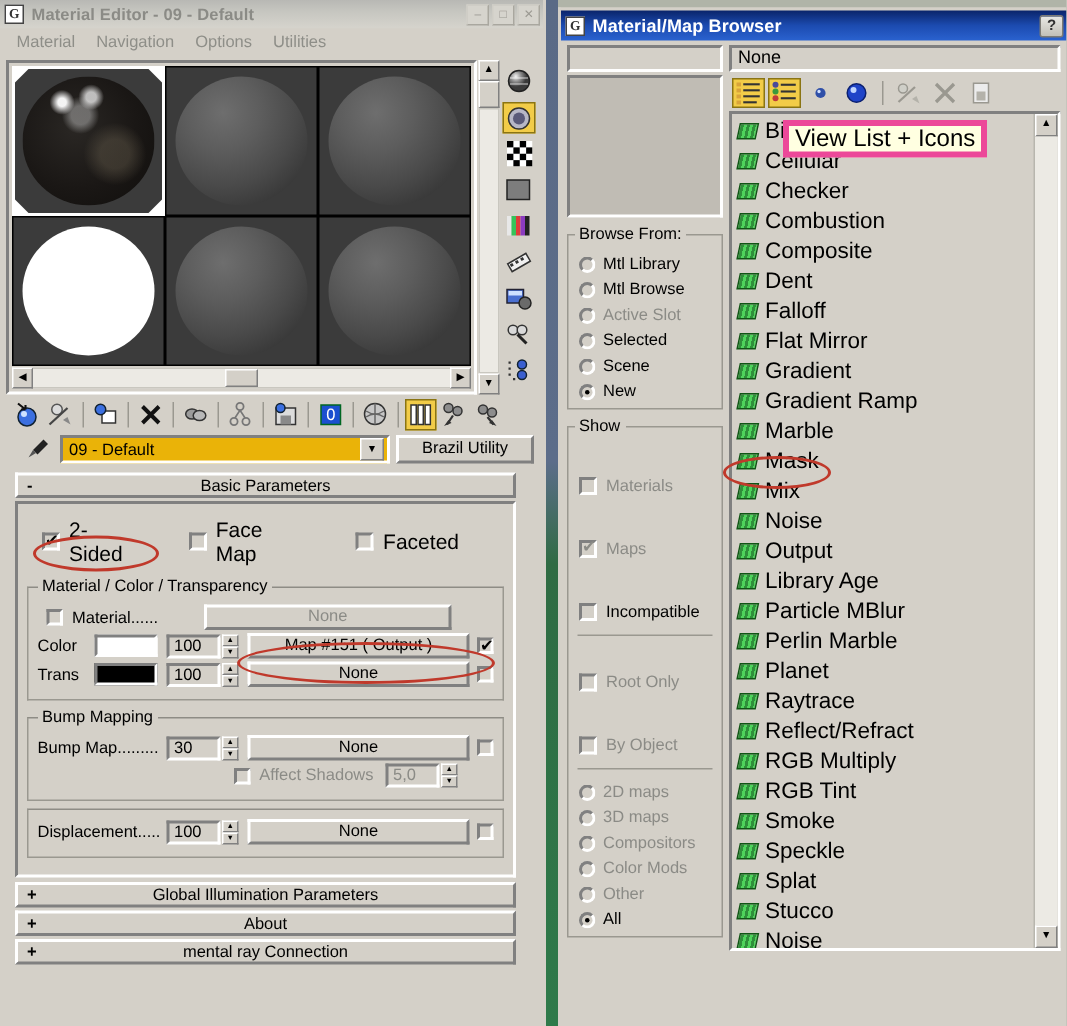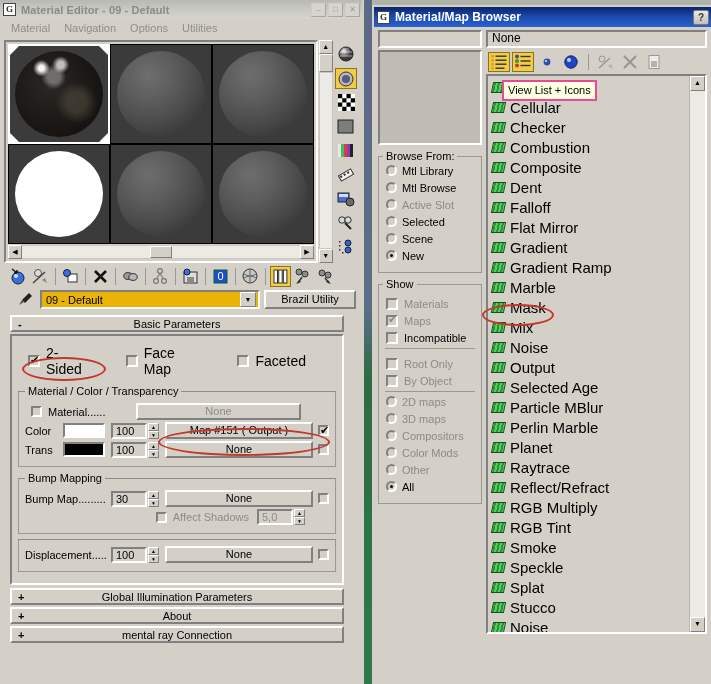--- a/index.html
+++ b/index.html
@@ -243,42 +243,42 @@
     border:1px solid #105515;
     transform: skewX(-12deg);
   }
   .li-label { font-size:15px; }
   .list-vscroll { width:16px; background:#d4d0c8; display:flex; flex-direction:column; border-left:1px solid #b8b6ae;}
   .lsb-btn { height:15px; background:#d4d0c8; border:1px solid; border-color:#fff #808080 #808080 #fff; font-size:7px; text-align:center; line-height:12px;}
   .lsb-track { flex:1; background:#eceae4; }
 
   .tooltip {
     position:absolute; z-index:50;
-    background:#ffffe1; border:2px solid #ec4899;
-    font-size:11px; padding:1px 4px; line-height:15px; white-space:nowrap;
+    background:#ffffe1; border:4px solid #ec4899;
+    font-size:16px; padding:1px 4px; line-height:15px; white-space:nowrap;margin-left:20px;
   }
 
   fieldset.mmb-grp {
     border:1px solid #9a9890; margin:5px 0 0 0; padding:3px 4px 5px 4px;
   }
   fieldset.mmb-grp > legend { font-size:11px; padding:0 3px; }
-  .rrow { display:flex; align-items:flex-start; gap:5px; height:17px; padding-left:3px; }
+  .rrow { display:flex; align-items:flex-end; gap:5px; height:17px; padding-left:3px; }
   .radio {
     width:11px; height:11px; border-radius:50%; flex:none;
     background:#d4d0c8;
     border:2px solid; border-color:#808080 #fff #fff #808080;
     position:relative;
   }
   .radio.on::after {
     content:""; position:absolute; left:2px; top:2px; width:3px; height:3px;
     border-radius:50%; background:#000;
   }
   .rlabel { font-size:11px; }
   .rlabel.dim, .clabel.dim { color:#8b8b86; }
-  .crow { display:flex; align-items:flex-end; gap:6px; height:17px; padding-left:3px; }
+  .crow { display:flex; align-items:flex-start; gap:6px; height:17px; padding-left:3px;margin-top:25px; }
   .ckb {
     width:12px; height:12px; flex:none; background:#d4d0c8;
     border:2px solid; border-color:#808080 #fff #fff #808080; position:relative;
   }
   .ckb.checked::after { content:"✔"; position:absolute; left:0; top:-4px; font-size:11px; color:#8b8b86; }
   .clabel { font-size:11px; }
   .grp-divider { border-top:1px solid #9a9890; margin:4px 2px; }
 </style>
 </head>
 <body>
@@ -863,21 +863,21 @@
           <div class="li">
               <div class="map-icon"></div>
               <span class="li-label">Noise</span>
             </div>
           <div class="li">
               <div class="map-icon"></div>
               <span class="li-label">Output</span>
             </div>
           <div class="li">
               <div class="map-icon"></div>
-              <span class="li-label">Selected Age</span>
+              <span class="li-label">Library Age</span>
             </div>
           <div class="li">
               <div class="map-icon"></div>
               <span class="li-label">Particle MBlur</span>
             </div>
           <div class="li">
               <div class="map-icon"></div>
               <span class="li-label">Perlin Marble</span>
             </div>
           <div class="li">

